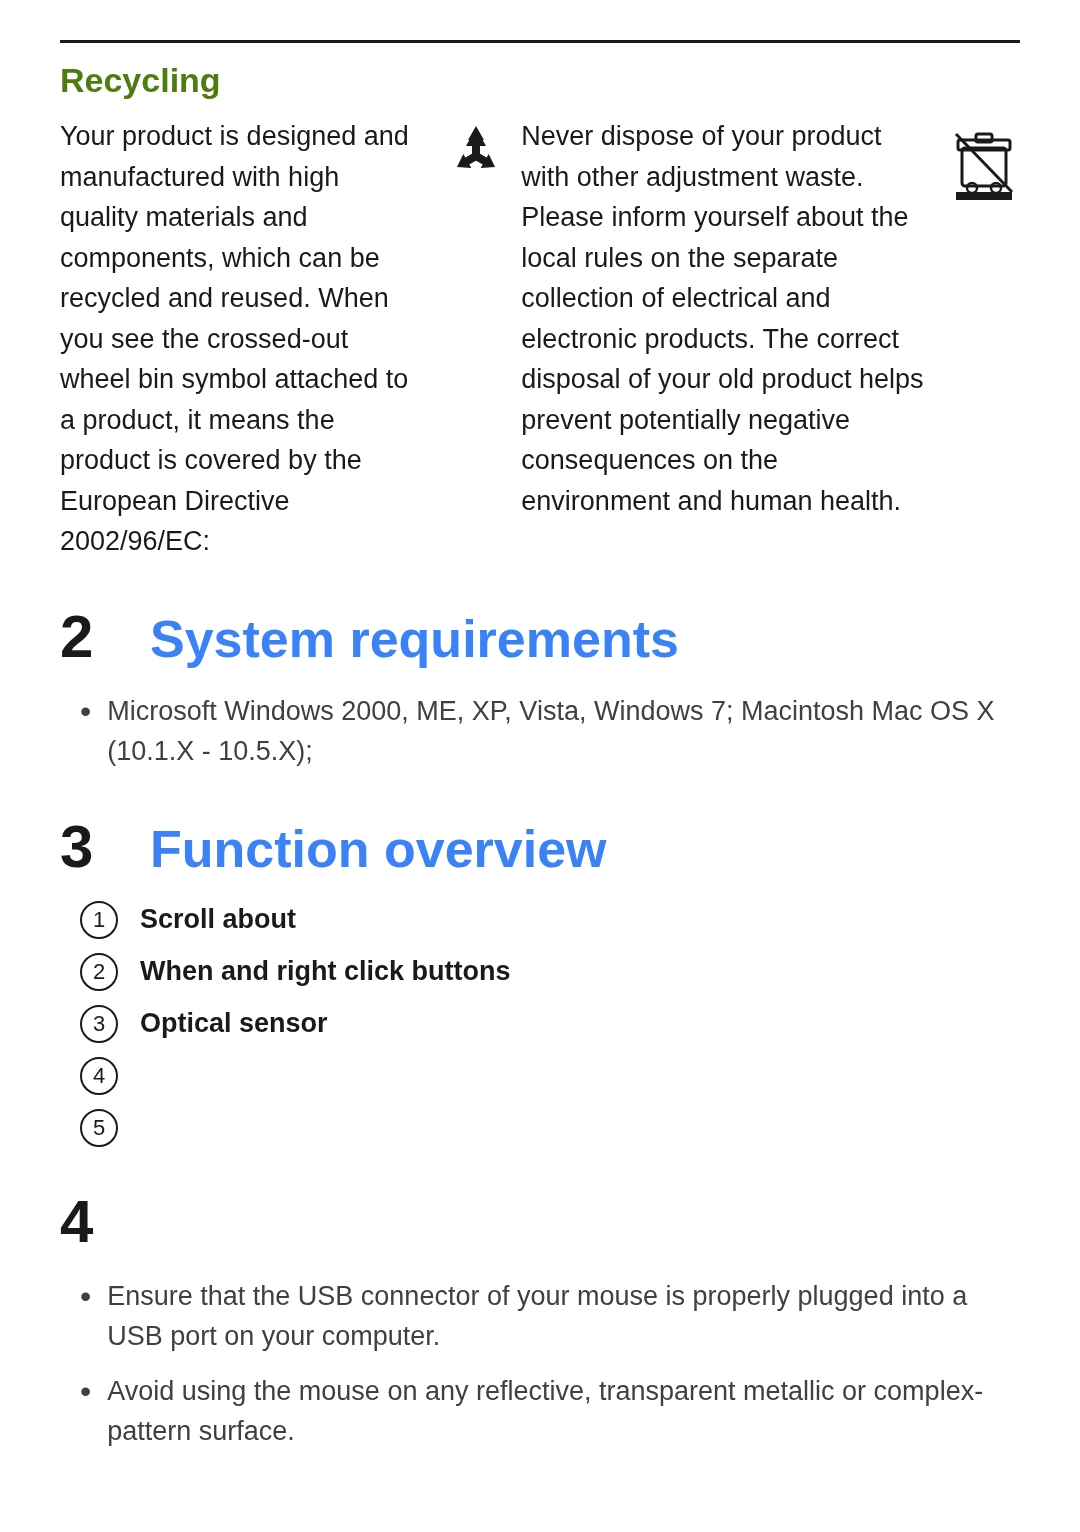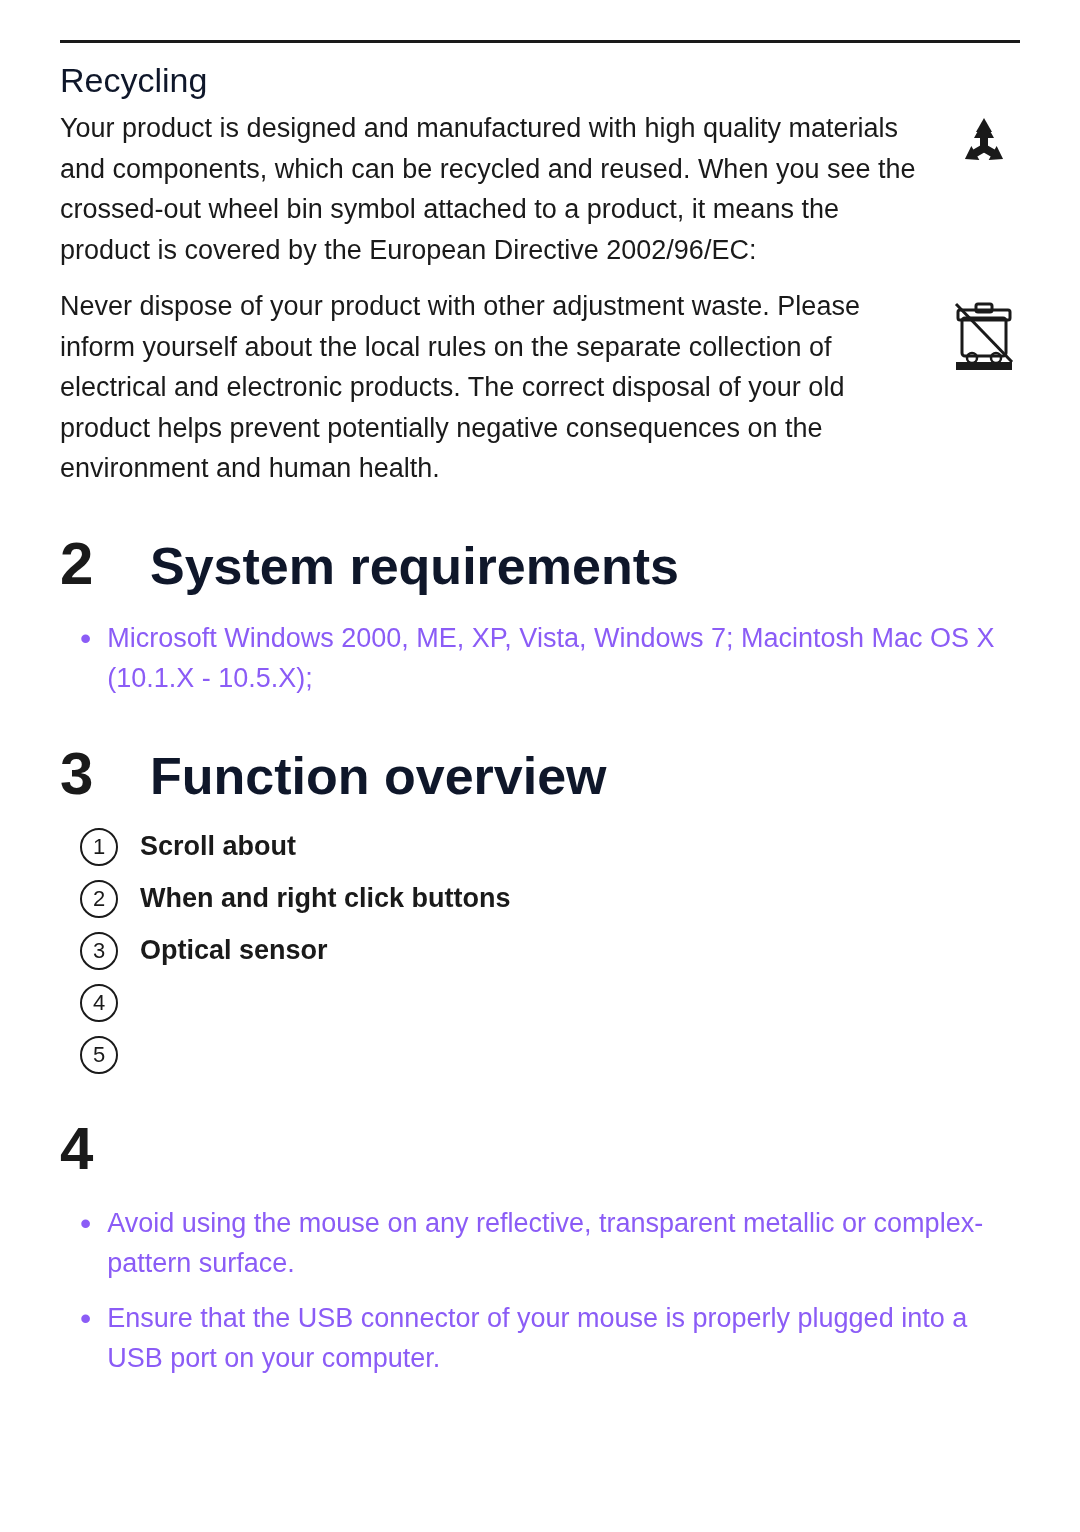--- a/index.html
+++ b/index.html
@@ -18,29 +18,28 @@
       padding: 40px 60px 60px 60px;
     }
 
     .top-border {
       border-top: 3px solid #1a1a1a;
       margin-bottom: 18px;
     }
 
     .section-recycling-title {
       font-size: 34px;
-      font-weight: normal;
-      margin-bottom: 8px;
-      color: #0f172a;
+      font-weight: bold;
+      margin-bottom: 16px;
+      color: #4d7c0f;
     }
 
     .recycling-content {
       display: flex;
-      flex-direction: column;
-      gap: 16px;
+      gap: 9px;
     }
 
     .recycling-row {
       display: flex;
       align-items: flex-start;
       gap: 24px;
     }
 
     .recycling-text {
       flex: 1;
@@ -67,37 +66,37 @@
     .section-number {
       font-size: 60px;
       font-weight: bold;
       color: #1a1a1a;
       min-width: 50px;
     }
 
     .section-title {
       font-size: 52px;
       font-weight: bold;
-      color: #0f172a;
+      color: #3b82f6;
     }
 
     .bullet-list {
       list-style: none;
       padding: 0;
       margin: 0 0 0 20px;
     }
 
     .bullet-list li {
       display: flex;
       align-items: flex-start;
       gap: 16px;
       margin-bottom: 14px;
       font-size: 27px;
       line-height: 1.5;
-      color: #8b5cf6;
+      color: #404040;
     }
 
     .bullet-list li::before {
       content: "•";
       font-size: 32px;
       line-height: 1.3;
       flex-shrink: 0;
     }
 
     .function-list {
@@ -235,19 +234,19 @@
     </li>
   </ul>
 </div>
 
 <div>
   <div class="section-number-heading">
     <span class="section-number">4</span>
   </div>
   <ul class="bullet-list">
     <li>
+      <span>Ensure that the USB connector of your mouse is properly plugged into a USB port on your computer.</span>
+    </li>
+    <li>
       <span>Avoid using the mouse on any reflective, transparent metallic or complex-pattern surface.</span>
     </li>
-    <li>
-      <span>Ensure that the USB connector of your mouse is properly plugged into a USB port on your computer.</span>
-    </li>
   </ul>
 </div>
 
 </body></html>

